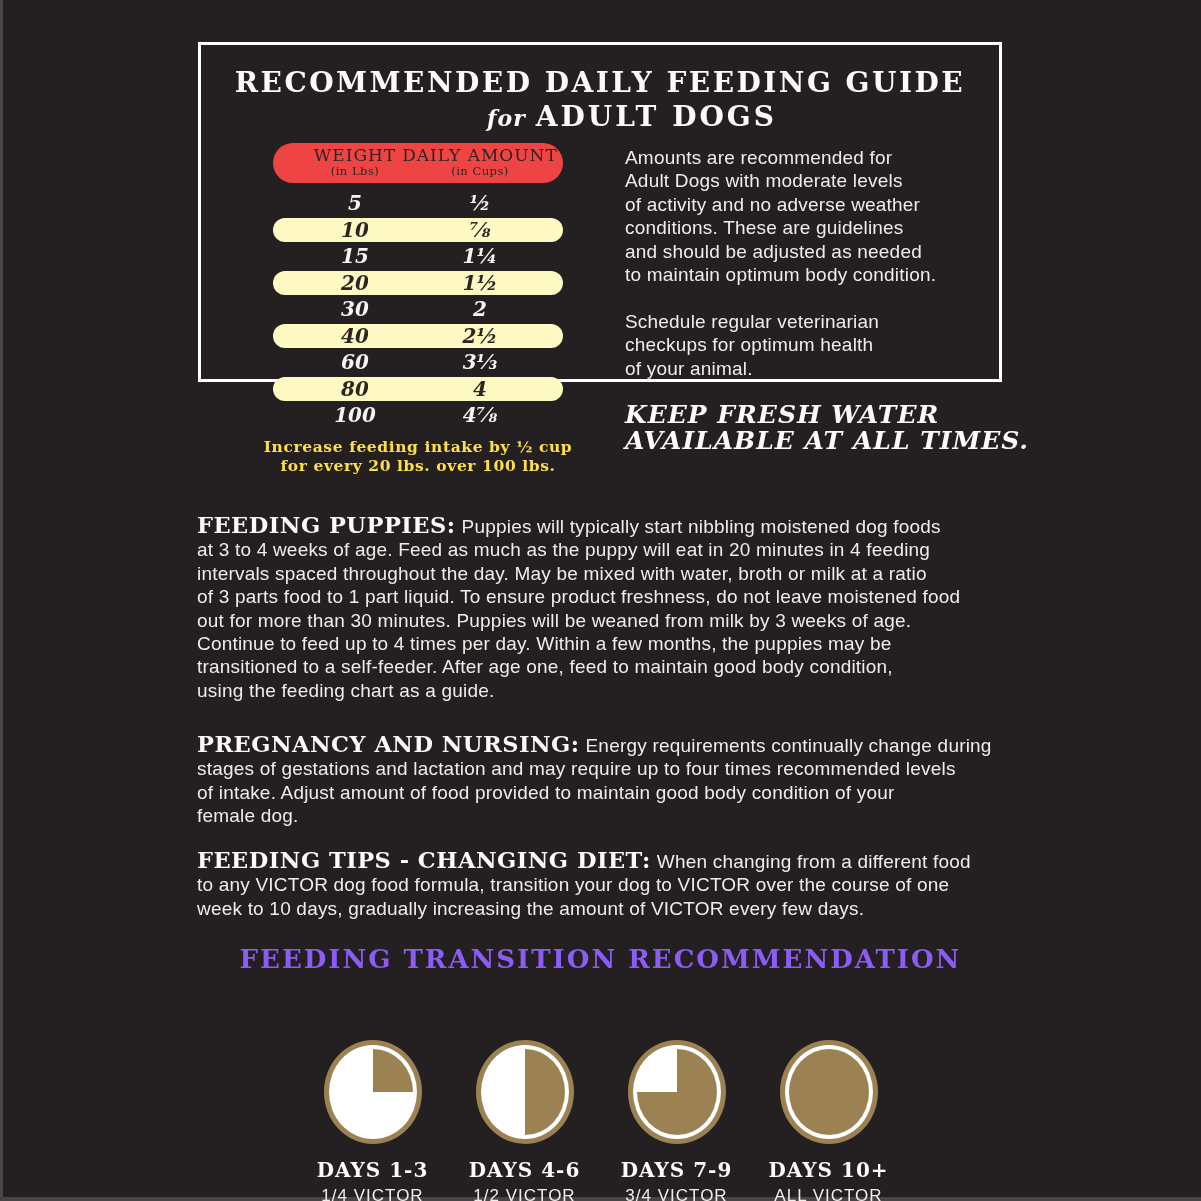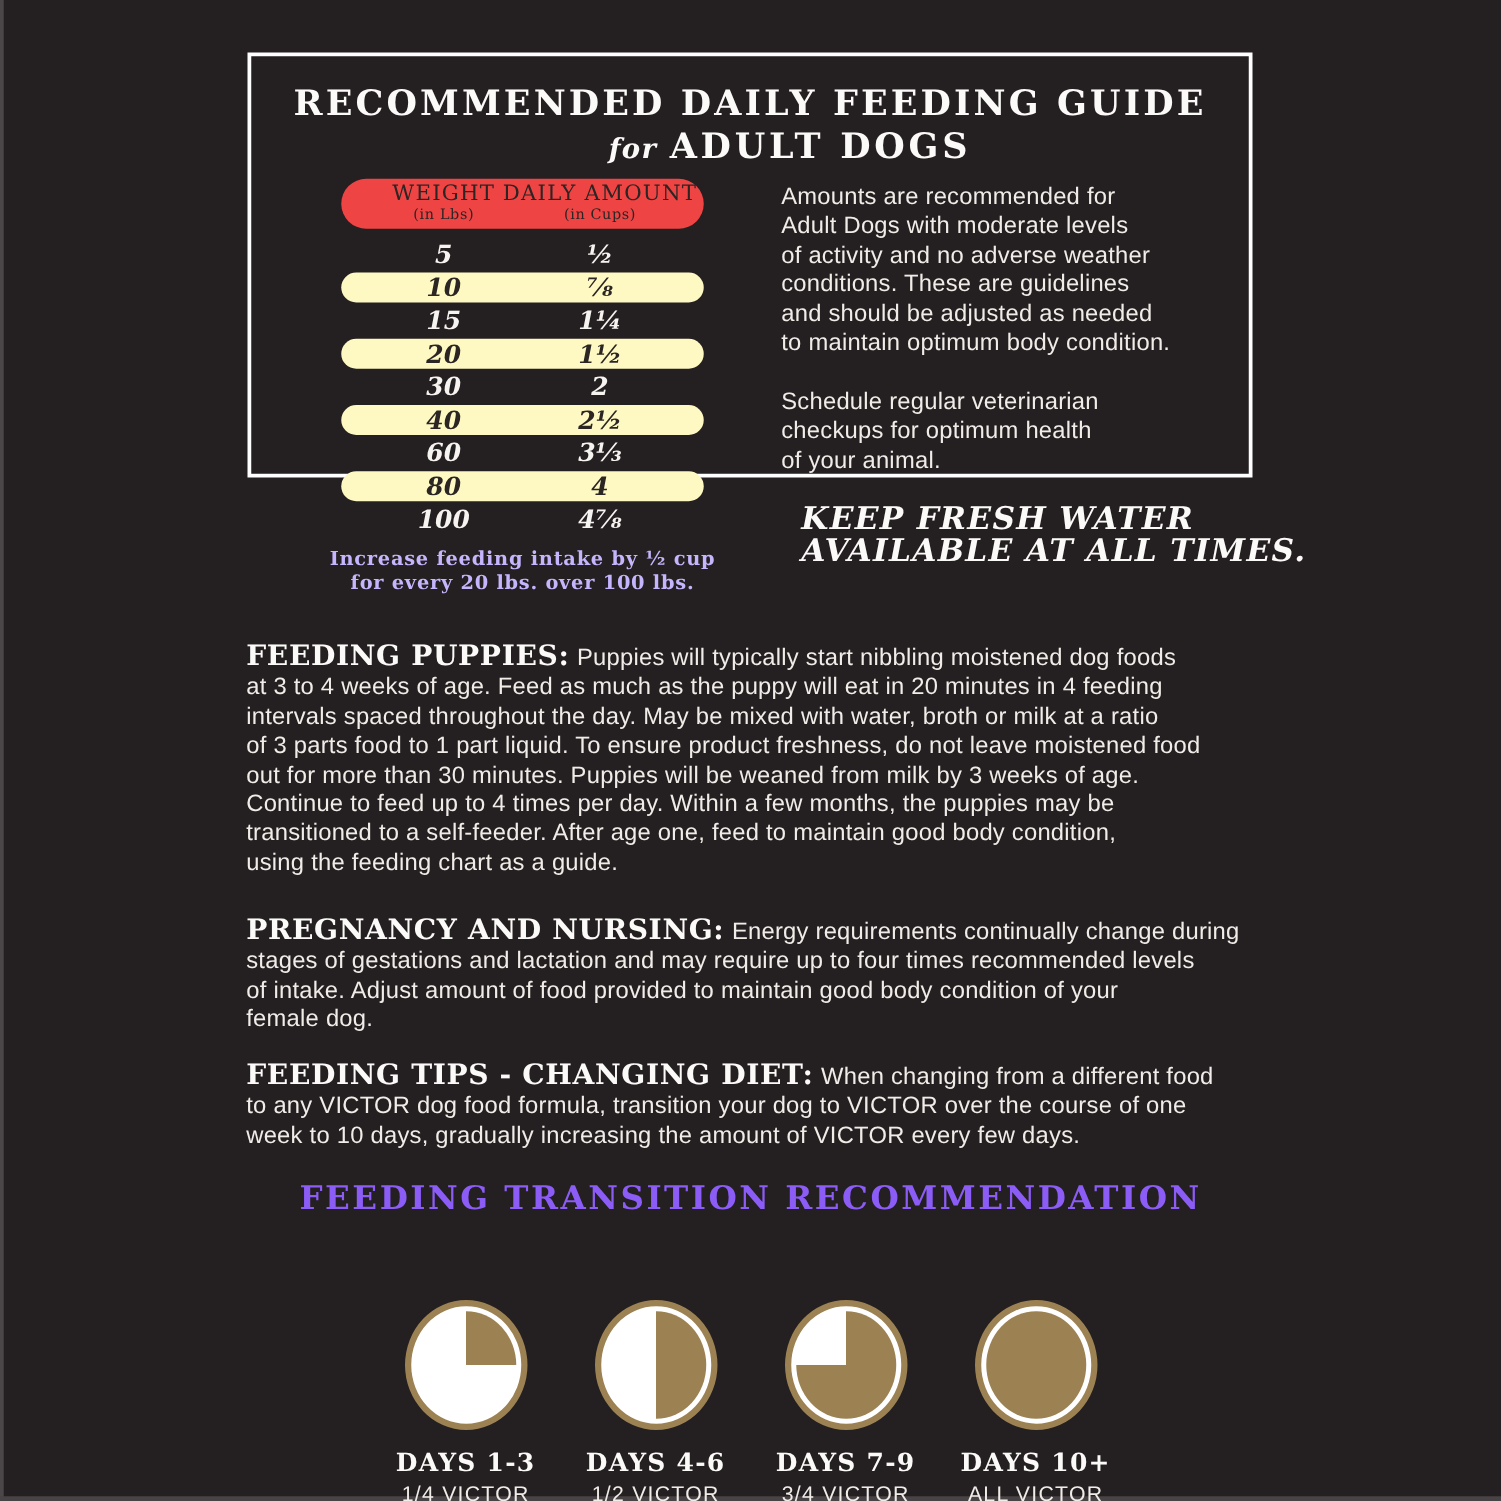--- a/index.html
+++ b/index.html
@@ -49,33 +49,33 @@
     font-family:"DejaVu Serif", serif;font-style:italic;font-weight:bold;
     font-size:20px;line-height:24.5px;color:#f6f4f1;
   }
   .trow.hl{background:#fef9c3;border-radius:13px;color:#2b2524;}
   .tcell{position:absolute;top:0;text-align:center;}
   .tc-w{left:0;width:164px;}
   .tc-a{left:122px;width:170px;}
   .table-note{
     position:absolute;left:60px;top:392px;width:314px;text-align:center;
     font-family:"DejaVu Serif", serif;font-weight:bold;font-size:15.5px;
-    line-height:19px;letter-spacing:.6px;color:#c4b5fd;
+    line-height:19px;letter-spacing:.6px;color:#fde047;
   }
 
   
   .right-col{position:absolute;left:424px;top:0;width:370px;height:100%;}
   .rc-para{
     position:absolute;left:0;width:100%;
     font-size:19px;line-height:23.4px;letter-spacing:.2px;color:#f0ede9;
   }
   .rc-p1{top:101px;}
   .rc-p2{top:265px;}
   .rc-em{
-    position:absolute;left:16px;top:357px;width:100%;
+    position:absolute;left:0;top:357px;width:100%;
     font-family:"DejaVu Serif", serif;font-style:italic;font-weight:bold;
     font-size:25px;line-height:26px;letter-spacing:1px;color:#fbfaf8;white-space:nowrap;
   }
 
   
   .section{position:absolute;left:197px;width:830px;font-size:19px;line-height:23.4px;letter-spacing:.2px;color:#f0ede9;}
   .sec-1{top:514px;}
   .sec-2{top:733px;}
   .sec-3{top:849px;}
   .sec-heading{

